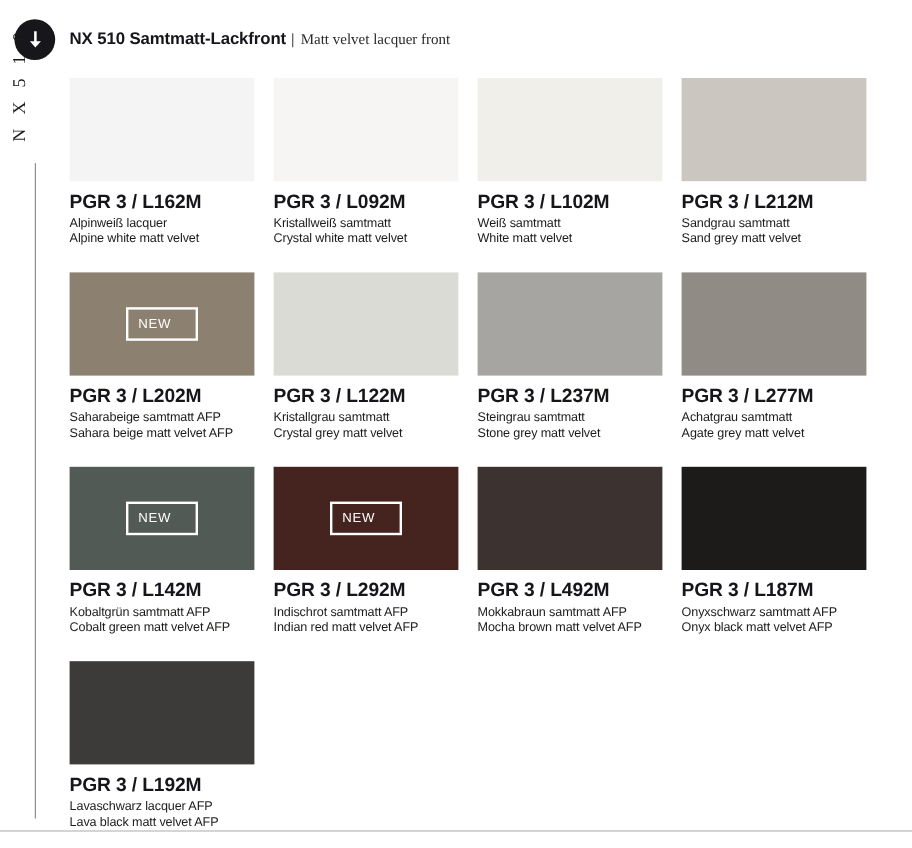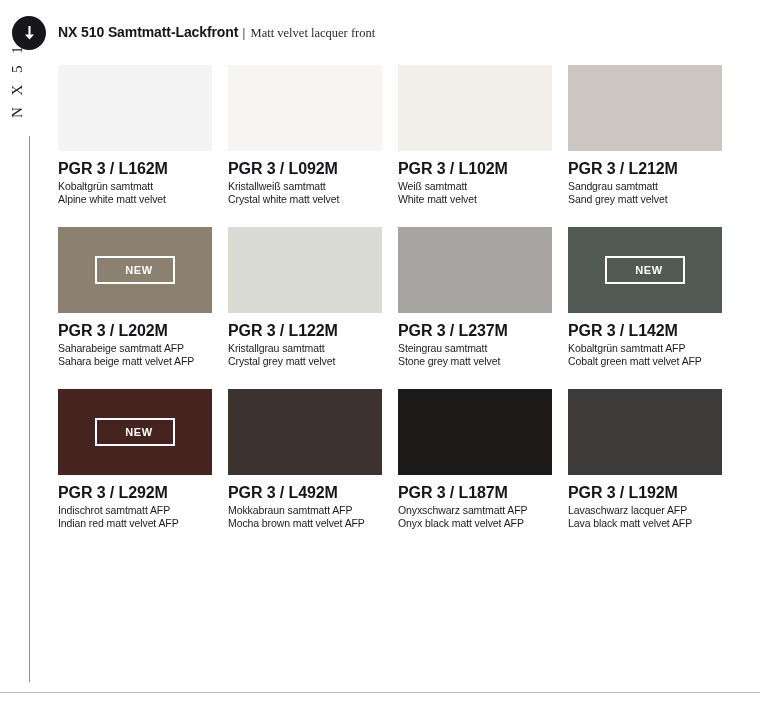--- a/index.html
+++ b/index.html
@@ -117,23 +117,23 @@
     height: 86px;
     display: flex;
     align-items: center;
     justify-content: center;
   }
 
   .new-badge {
     border: 2px solid #ffffff;
     color: #ffffff;
     font-size: 11px;
-    font-weight: bold;
+    font-weight: normal;
     letter-spacing: 0.6px;
-    padding: 7px 20px 6px 28px;
+    padding: 7px 20px 6px 8px;
     line-height: 1;
   }
 
   .code {
     margin-top: 9px;
     font-size: 16px;
     font-weight: bold;
     color: #16151a;
     letter-spacing: -0.1px;
     white-space: nowrap;
@@ -187,21 +187,21 @@
   <div class="header">
     <span class="header-title">NX 510 Samtmatt-Lackfront</span>
     <span class="header-sep">|</span>
     <span class="header-sub">Matt velvet lacquer front</span>
   </div>
 
   <div class="grid" id="swatch-grid">
       <div class="cell">
         <div class="swatch" style="background: rgb(245, 244, 244);"></div>
         <div class="code">PGR 3 / L162M</div>
-        <div class="name-de">Kobaltgrün samtmatt</div>
+        <div class="name-de">Alpinweiß lacquer</div>
         <div class="name-en">Alpine white matt velvet</div>
       </div>
       <div class="cell">
         <div class="swatch" style="background: rgb(246, 245, 243);"></div>
         <div class="code">PGR 3 / L092M</div>
         <div class="name-de">Kristallweiß samtmatt</div>
         <div class="name-en">Crystal white matt velvet</div>
       </div>
       <div class="cell">
         <div class="swatch" style="background: rgb(240, 239, 233);"></div>
@@ -229,20 +229,26 @@
         <div class="name-de">Kristallgrau samtmatt</div>
         <div class="name-en">Crystal grey matt velvet</div>
       </div>
       <div class="cell">
         <div class="swatch" style="background: rgb(166, 165, 161);"></div>
         <div class="code">PGR 3 / L237M</div>
         <div class="name-de">Steingrau samtmatt</div>
         <div class="name-en">Stone grey matt velvet</div>
       </div>
       <div class="cell">
+        <div class="swatch" style="background: rgb(144, 139, 132);"></div>
+        <div class="code">PGR 3 / L277M</div>
+        <div class="name-de">Achatgrau samtmatt</div>
+        <div class="name-en">Agate grey matt velvet</div>
+      </div>
+      <div class="cell">
         <div class="swatch" style="background: rgb(81, 90, 85);">
           <div class="new-badge">NEW</div>
         </div>
         <div class="code">PGR 3 / L142M</div>
         <div class="name-de">Kobaltgrün samtmatt AFP</div>
         <div class="name-en">Cobalt green matt velvet AFP</div>
       </div>
       <div class="cell">
         <div class="swatch" style="background: rgb(69, 36, 32);">
           <div class="new-badge">NEW</div>

